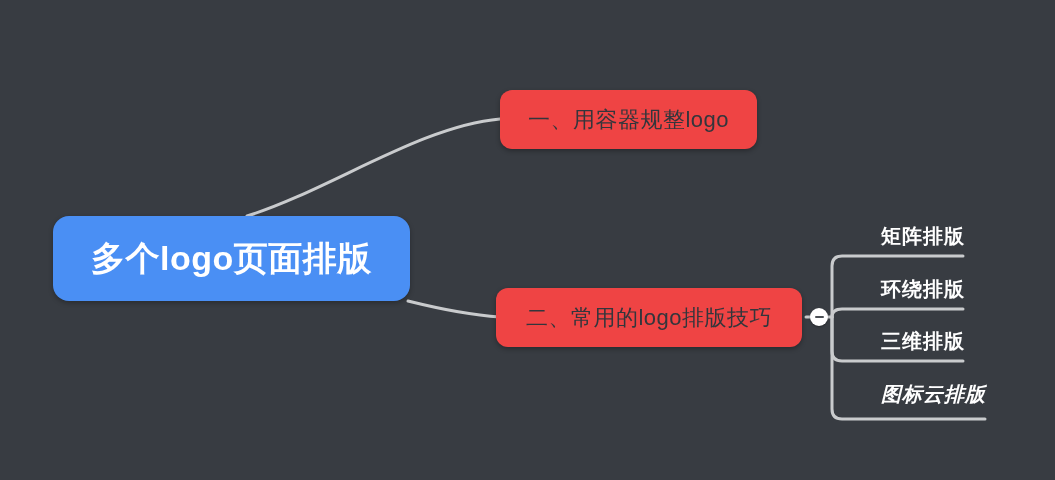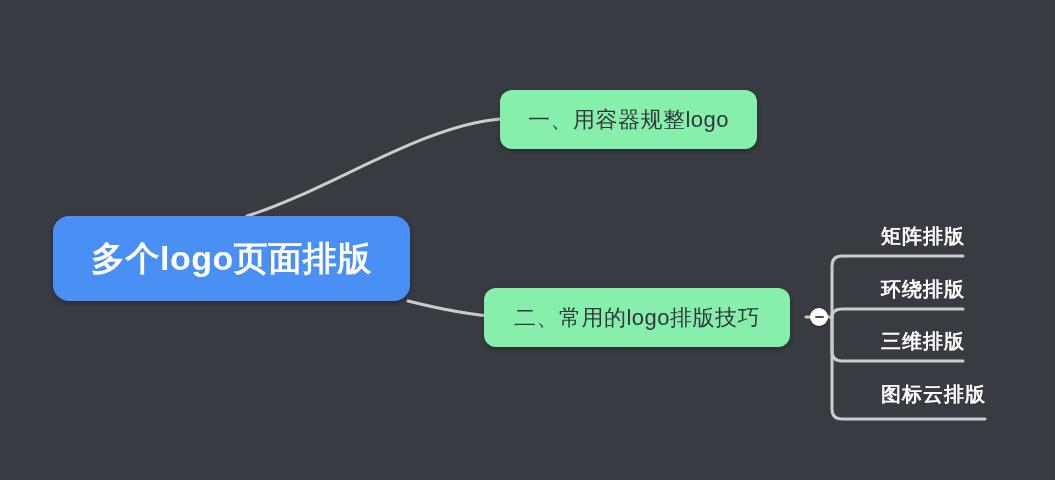--- a/index.html
+++ b/index.html
@@ -44,56 +44,56 @@
     background: #4a8ff4;
     border-radius: 16px;
     color: #ffffff;
     font-size: 34px;
     font-weight: bold;
     letter-spacing: 0.5px;
     box-shadow: 0 2px 5px rgba(0,0,0,0.28);
   }
 
   .branch-node {
-    background: #86efac;
+    background: #ef4444;
     border-radius: 12px;
     color: #33363c;
     font-size: 22px;
     font-weight: normal;
     letter-spacing: 0.5px;
     box-shadow: 0 2px 5px rgba(0,0,0,0.30);
   }
   .branch-1 {
     left: 500px;
     top: 90px;
     width: 257px;
     height: 59px;
   }
   .branch-2 {
-    left: 484px;
+    left: 496px;
     top: 288px;
     width: 306px;
     height: 59px;
   }
 
   
   .leaf-node {
     position: absolute;
     color: #ffffff;
     font-size: 20px;
     font-weight: bold;
     letter-spacing: 1px;
     white-space: nowrap;
     line-height: 1;
     margin-left: 36px;
   }
   .leaf-1 { left: 845px; top: 226px; }
   .leaf-2 { left: 845px; top: 279px; }
   .leaf-3 { left: 845px; top: 331px; }
-  .leaf-4 { left: 845px; top: 384px; }
+  .leaf-4 { left: 845px; top: 384px; font-style: italic; }
 
   
   .collapse-toggle {
     position: absolute;
     left: 810px;
     top: 308px;
     width: 18px;
     height: 18px;
     border-radius: 50%;
     background: #ffffff;

